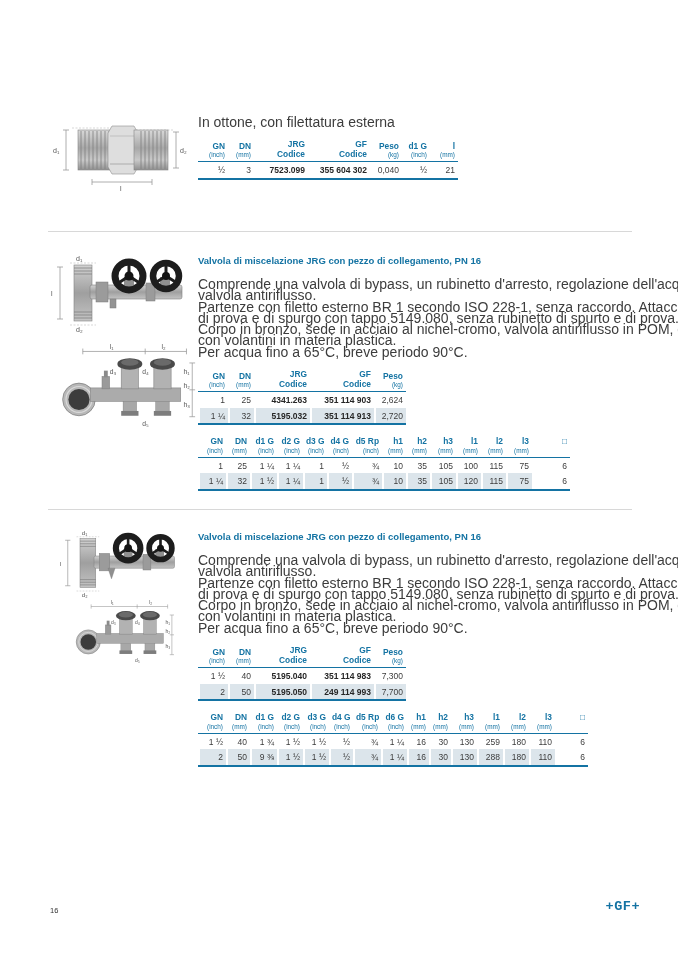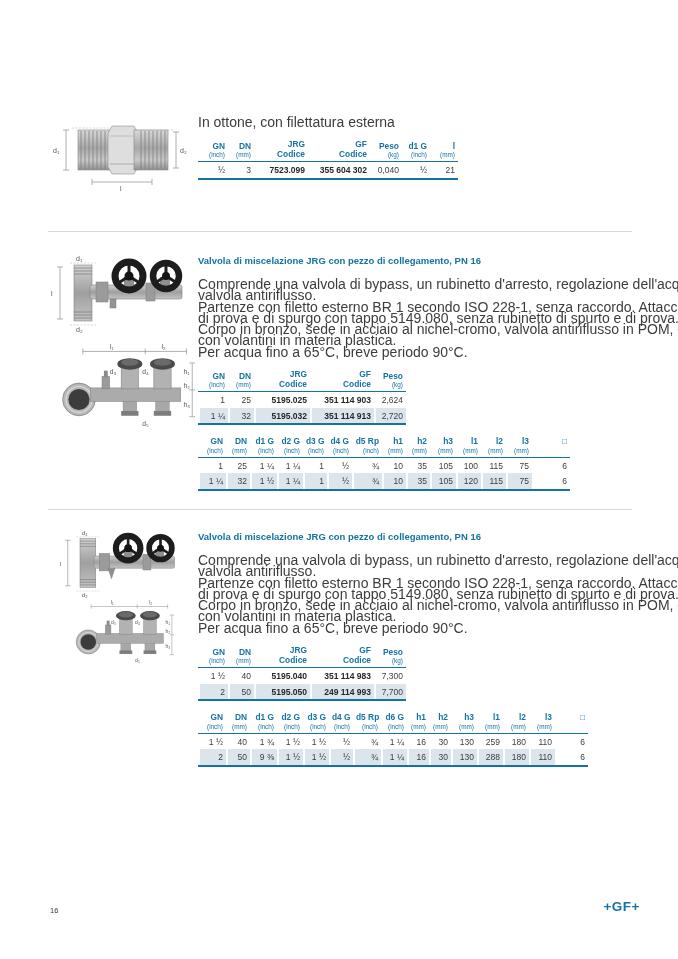--- a/index.html
+++ b/index.html
@@ -48,21 +48,21 @@
   .ph-vbot-a   { left:54px;  top:338px; width:144px; height:96px; }
   .ph-vtop-b   { left:50px;  top:528px; width:144px; height:70px; }
   .ph-vbot-b   { left:48px;  top:598px; width:150px; height:68px; }
 
   .dim { font-size:7px; fill:#555; font-family:"Liberation Sans",sans-serif; }
   .dimline { stroke:#999; stroke-width:0.8; }
   .extline { stroke:#bdbdbd; stroke-width:0.6; stroke-dasharray:2 1.5; }
 
   .footer-page { position:absolute; left:50px; top:906px; font-size:7.5px; color:#333; }
   .footer-logo { position:absolute; right:38px; top:899px; font-size:13.5px; font-weight:bold;
-                 color:#1473a3; letter-spacing:0.5px; }
+                 color:#1473a3; letter-spacing:0.5px;font-family:Liberation Mono, monospace; }
 </style>
 </head>
 <body>
 
 <div class="page">
 
 
   <div class="photo ph-nipple">
     <svg viewBox="0 0 138 88">
       <defs>
@@ -361,21 +361,21 @@
             <th style="width: 32px;">
               <div class="h-label">Peso</div>
               <div class="h-unit">(kg)</div>
             </th>
           </tr>
         </thead>
         <tbody>
           <tr>
             <td>1</td>
             <td>25</td>
-            <td class="bold">5195.025</td>
+            <td class="bold">4341.263</td>
             <td class="bold">351 114 903</td>
             <td>2,624</td>
           </tr>
           <tr class="stripe">
             <td>1 ¼</td>
             <td>32</td>
             <td class="bold">5195.032</td>
             <td class="bold">351 114 913</td>
             <td>2,720</td>
           </tr>

